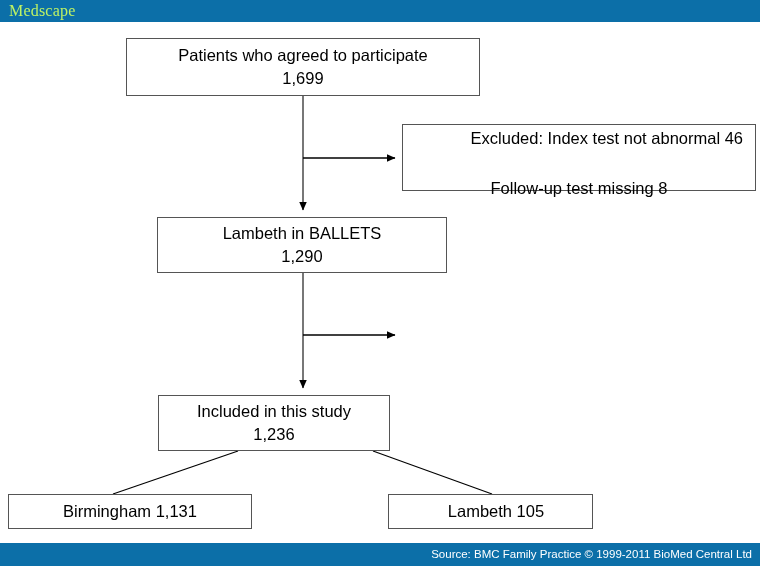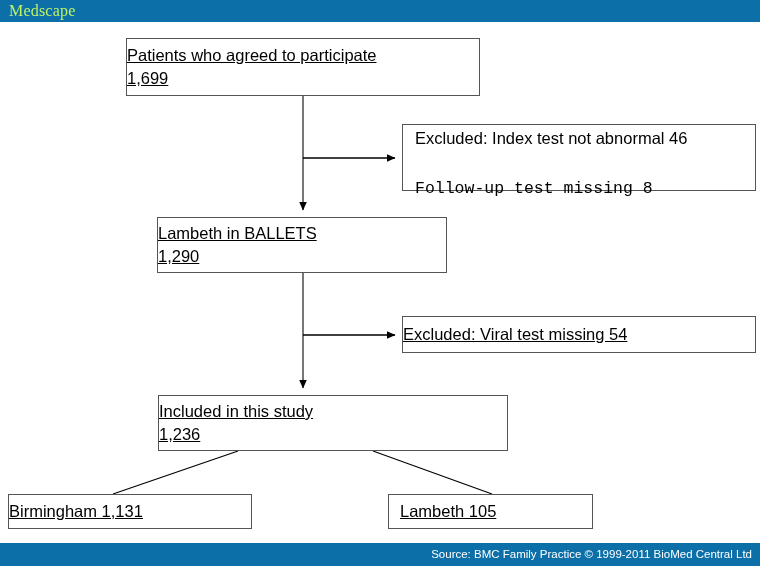--- a/index.html
+++ b/index.html
@@ -79,35 +79,35 @@
     border: 1px solid #555555;
     background: #ffffff;
     display: flex;
     flex-direction: column;
     justify-content: center;
     color: #000000;
     font-size: 16.5px;
     line-height: 23px;
   }
   .node .ln { display: block; white-space: nowrap; }
-  .center  { text-align: left; text-decoration: underline; }
+  .center  { text-align: center; }
   .node-title { }
   .node-count { }
 
   
   #node-agreed      { left: 126px; top: 16px;  width: 354px; height: 58px; }
   #node-excluded-1  { left: 402px; top: 102px; width: 354px; height: 67px; padding: 0 12px; }
   #node-ballets     { left: 157px; top: 195px; width: 290px; height: 56px; }
   #node-excluded-2  { left: 402px; top: 294px; width: 354px; height: 37px; }
-  #node-study       { left: 158px; top: 373px; width: 350px; height: 56px; }
+  #node-study       { left: 158px; top: 373px; width: 232px; height: 56px; }
   #node-birmingham  { left: 8px;   top: 472px; width: 244px; height: 35px; }
   #node-lambeth     { left: 388px; top: 472px; width: 205px; height: 35px; padding-left: 11px; }
 
-  #node-excluded-1 .ln.first { text-align: left; margin-top: 12px; }
-  #node-excluded-1 .ln.second { text-align: left; margin-top: 27px; font-family: Liberation Mono, monospace; }
+  #node-excluded-1 .ln.first { text-align: right; margin-top: 12px; }
+  #node-excluded-1 .ln.second { text-align: center; margin-top: 27px; }
 </style>
 </head>
 <body>
 
 <div id="page">
 
   <div class="header-bar">
     <div class="brand">Medscape</div>
   </div>
 
@@ -141,23 +141,20 @@
     <div class="node" id="node-excluded-1">
       <span class="ln first">Excluded: Index test not abnormal 46</span>
       <span class="ln second">Follow-up test missing 8</span>
     </div>
 
     <div class="node center" id="node-ballets">
       <span class="ln node-title">Lambeth in BALLETS</span>
       <span class="ln node-count">1,290</span>
     </div>
 
-    <div class="node center" id="node-excluded-2">
-      <span class="ln">Excluded: Viral test missing 54</span>
-    </div>
 
     <div class="node center" id="node-study">
       <span class="ln node-title">Included in this study</span>
       <span class="ln node-count">1,236</span>
     </div>
 
     <div class="node center" id="node-birmingham">
       <span class="ln">Birmingham 1,131</span>
     </div>
 

